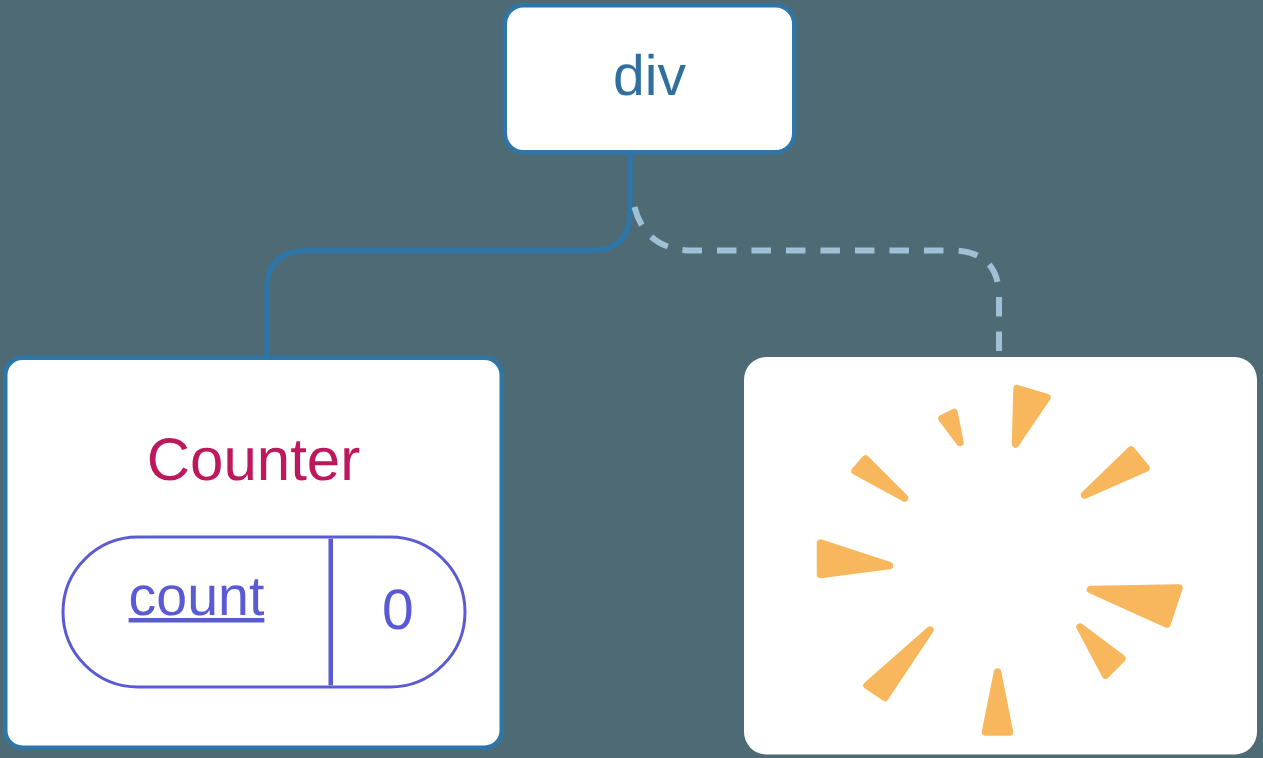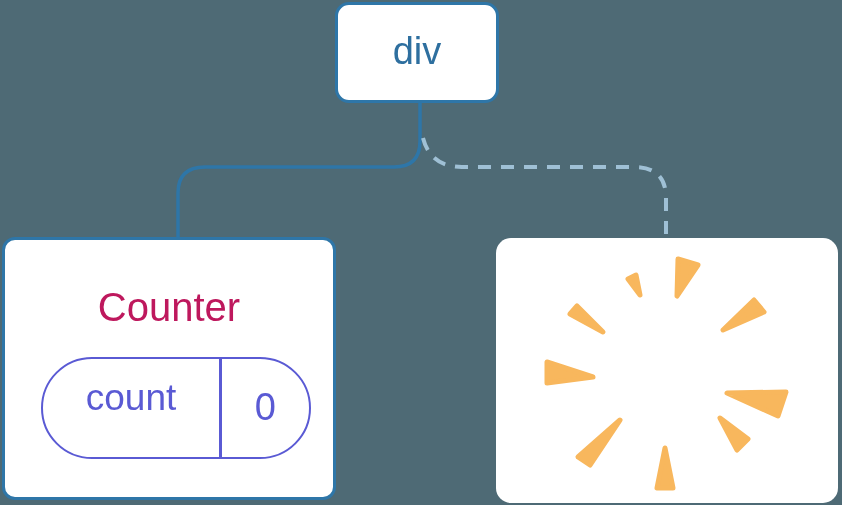--- a/index.html
+++ b/index.html
@@ -30,21 +30,21 @@
   .dashed-connector {
     fill: none;
     stroke: #9fc0d5;
     stroke-width: 4;
     stroke-dasharray: 13 10;
     stroke-linecap: butt;
   }
   .node-div {
     position: absolute;
     left: 335px; top: 2px;
-    width: 164px; height: 101px;
+    width: 196px; height: 101px;
     box-sizing: border-box;
     background: #ffffff;
     border: 3px solid #2e76a8;
     border-radius: 14px;
     display: flex;
     align-items: center;
     justify-content: center;
   }
   .node-div-label {
     color: #2e6f9f;
@@ -83,20 +83,21 @@
     background: #ffffff;
   }
   .pill-key-cell {
     flex: 0 0 176px;
     display: flex;
     align-items: center;
     justify-content: center;
     color: #5a5ad4;
     font-size: 37px;
     padding-bottom: 20px;
+    text-decoration: underline;
   }
   .pill-divider {
     flex: 0 0 2.5px;
     background: #5a5ad4;
   }
   .pill-value-cell {
     flex: 1 1 auto;
     display: flex;
     align-items: center;
     justify-content: center;

